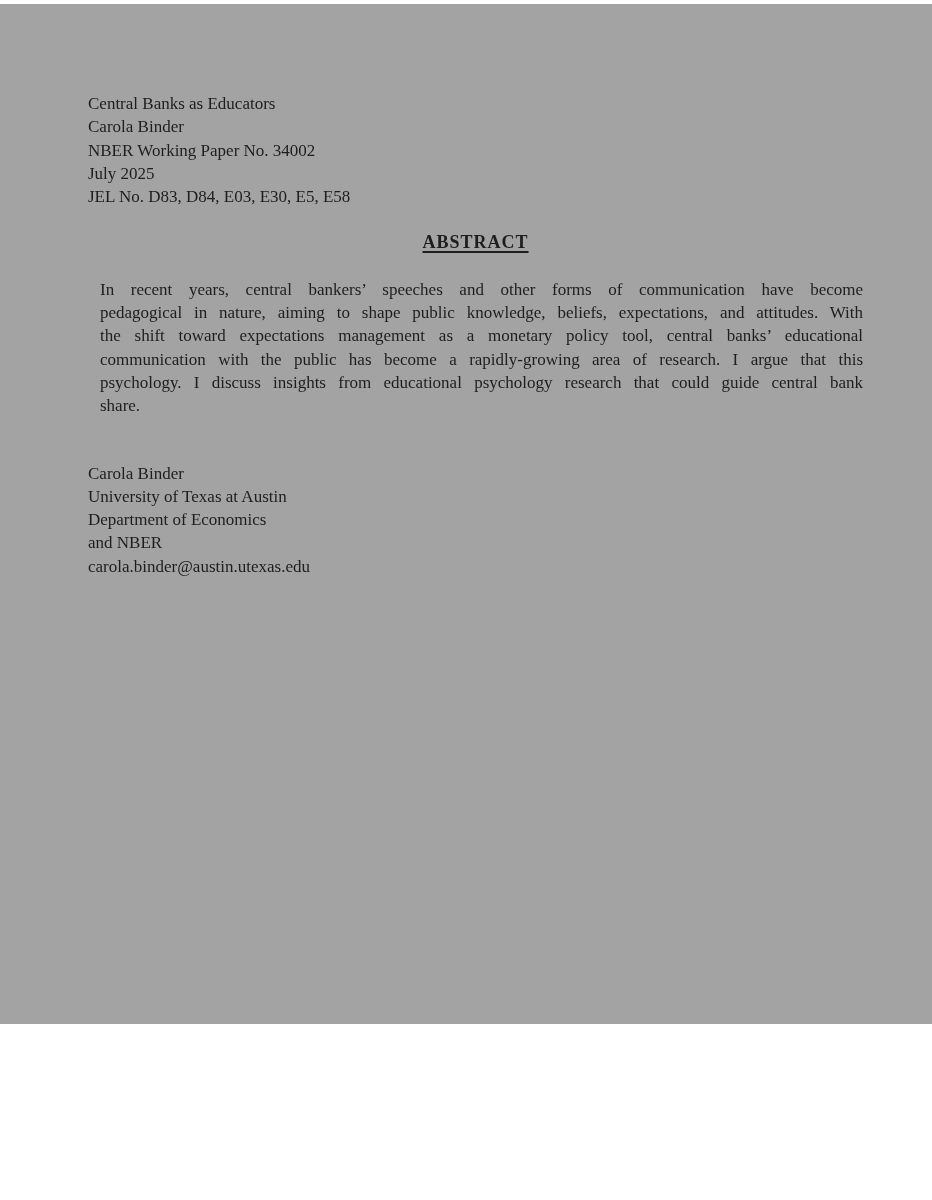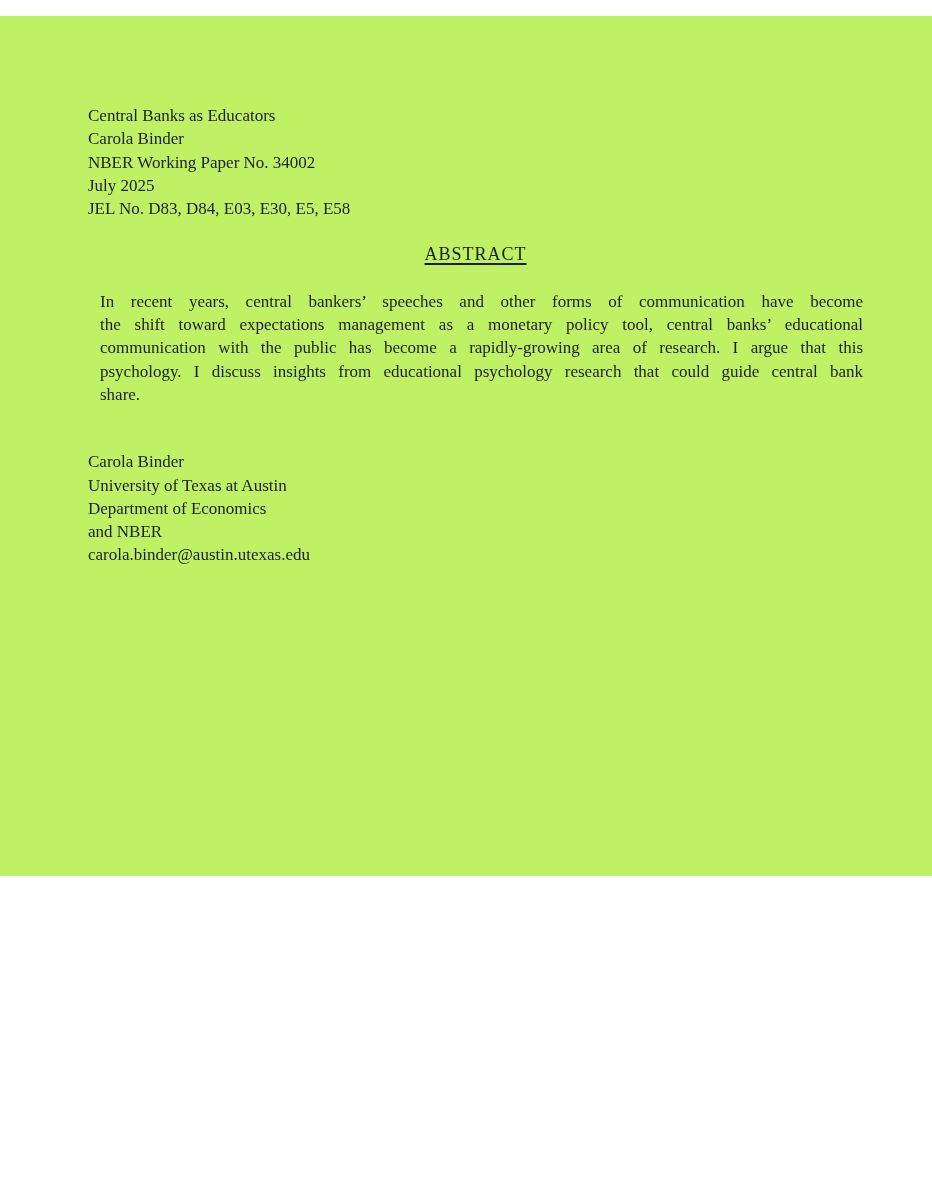--- a/index.html
+++ b/index.html
@@ -10,43 +10,43 @@
   body {
     width: 932px;
     height: 1200px;
     position: relative;
     overflow: hidden;
     font-family: "Liberation Serif", "DejaVu Serif", serif;
     color: #1e1e1e;
   }
   .page {
     position: absolute;
-    left: 0; top: 16px;
-    width: 932px; height: 860px;
-    background: #bef264;
+    left: 0; top: 4px;
+    width: 932px; height: 1020px;
+    background: #a3a3a3;
   }
   .content {
     position: absolute;
     left: 88px;
     top: 0;
     width: 775px;
   }
   .header-block {
     padding-top: 88px;
   }
   .line {
     font-size: 17px;
     line-height: 23.3px;
   }
   .abstract-heading {
     margin-top: 23px;
     text-align: center;
     font-size: 18px;
     line-height: 23.3px;
-    font-weight: normal;
+    font-weight: bold;
   }
   .abstract-heading .hd {
     text-decoration: underline;
     text-decoration-thickness: 2px;
     text-underline-offset: 3px;
     letter-spacing: 1px;
   }
   .abstract-block {
     margin-top: 23px;
   }
@@ -78,20 +78,21 @@
       <div class="line">July 2025</div>
       <div class="line">JEL No. D83, D84, E03, E30, E5, E58</div>
     </div>
 
     <div class="abstract-heading">
       <span class="hd">ABSTRACT</span>
     </div>
 
     <div class="abstract-block">
       <div class="jline">In recent years, central bankers’ speeches and other forms of communication have become</div>
+      <div class="jline">pedagogical in nature, aiming to shape public knowledge, beliefs, expectations, and attitudes. With</div>
       <div class="jline">the shift toward expectations management as a monetary policy tool, central banks’ educational</div>
       <div class="jline">communication with the public has become a rapidly-growing area of research. I argue that this</div>
       <div class="jline">psychology. I discuss insights from educational psychology research that could guide central bank</div>
       <div class="jline last">share.</div>
     </div>
 
     <div class="author-block">
       <div class="line">Carola Binder</div>
       <div class="line">University of Texas at Austin</div>
       <div class="line">Department of Economics</div>

